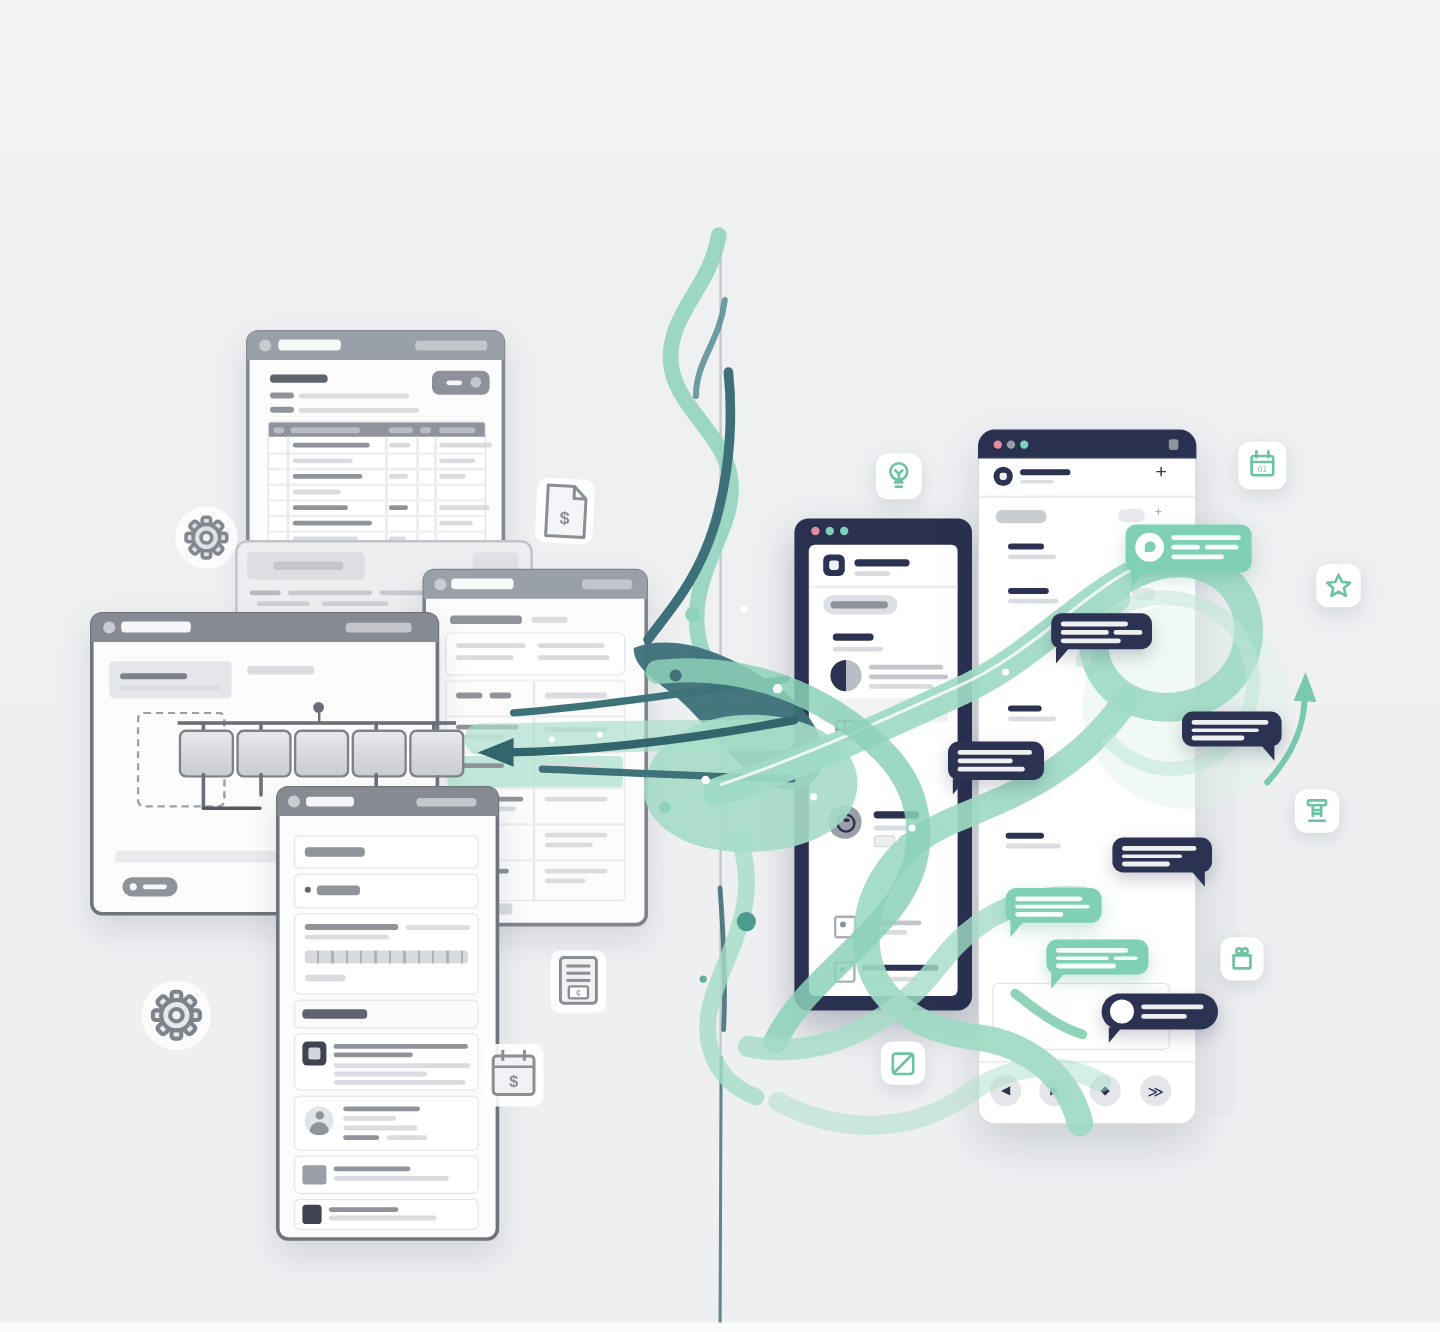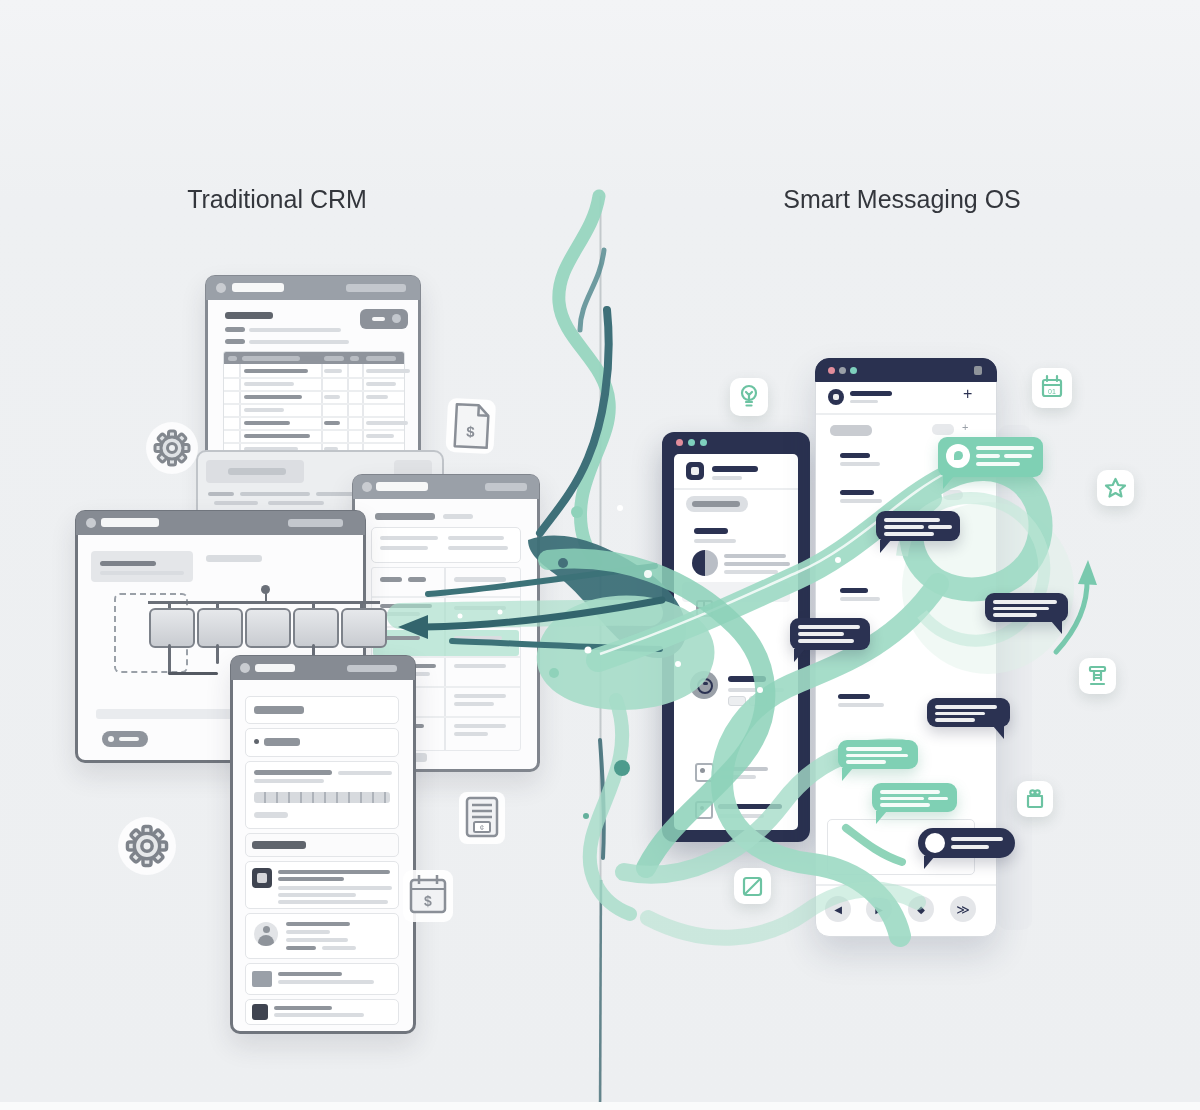--- a/index.html
+++ b/index.html
@@ -38,22 +38,20 @@
   .navbtn{position:absolute;width:26px;height:26px;border-radius:50%;background:#e4e6e9;
     display:flex;align-items:center;justify-content:center;font-size:10px;color:#2b3252;}
   .pie{background:linear-gradient(90deg,#2b3252 50%,#b9bec6 50%);border-radius:50%;}
   .ticks{background:repeating-linear-gradient(90deg,#d7dade 0 10px,#aeb3ba 10px 12px);border-radius:3px;}
 </style>
 </head>
 <body>
 
 <div id="canvas">
 
-  <div class="collabel" style="left:77px;width:400px;">Traditional CRM</div>
-  <div class="collabel" style="left:702px;width:400px;">Smart Messaging OS</div>
 
   <div class="win" style="left:205px;top:275px;width:210px;height:245px;border-color:#858a92">
     <div class="tbar">
       <div class="tdot" style="left:10px"></div>
       <i class="bar b-w" style="left:26px;top:7px;width:52px;height:9px"></i>
       <i class="bar" style="left:140px;top:8px;width:60px;height:8px;background:#c3c7cd"></i>
     </div>
     <i class="bar b-dd" style="left:17px;top:34px;width:48px;height:7px"></i>
     <i class="bar b-d" style="left:17px;top:49px;width:20px;height:5px"></i>
     <i class="bar b-l" style="left:41px;top:50px;width:92px;height:4px"></i>

